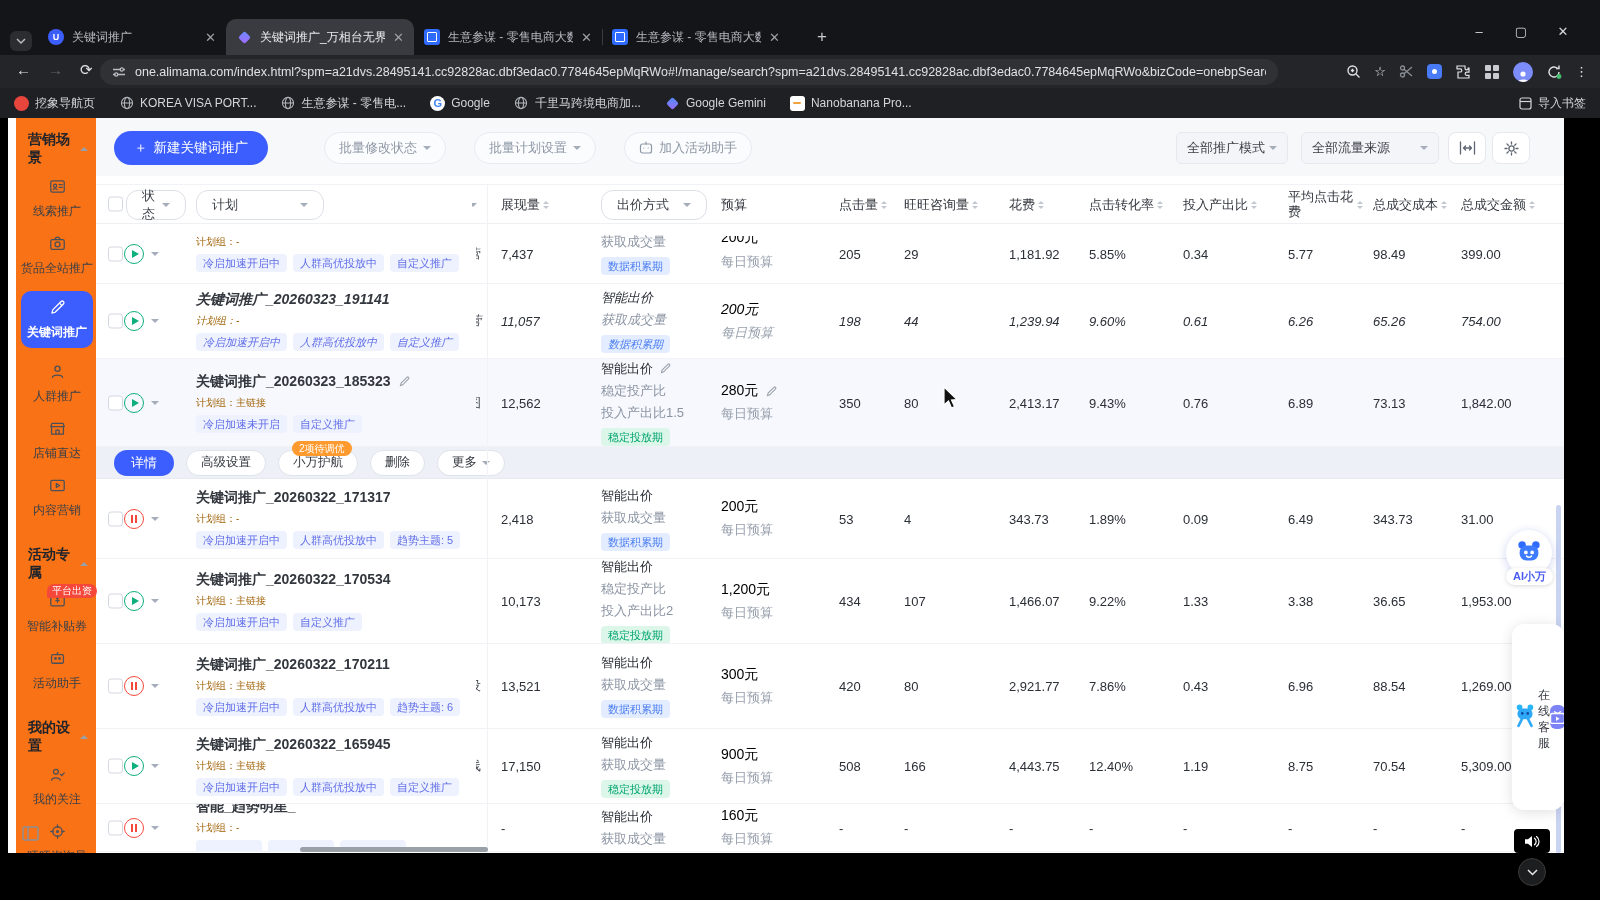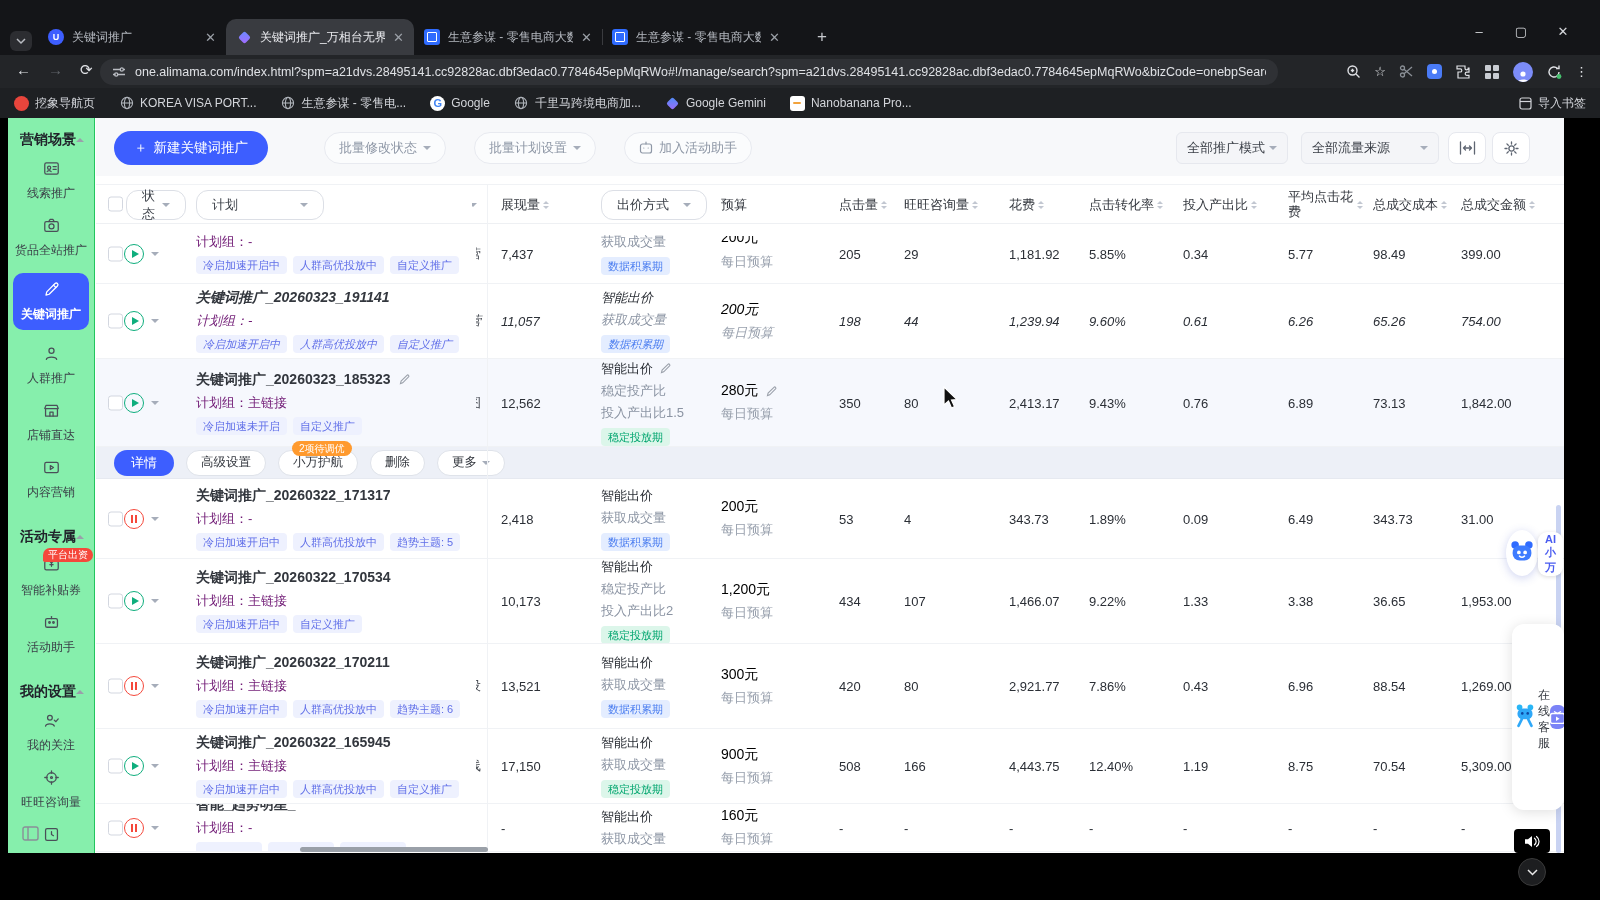--- a/index.html
+++ b/index.html
@@ -39,21 +39,21 @@
 .bico.red{background:#e8453c}
 .bico.google{background:#fff;color:#4285f4;font-size:11px}
 .bico.gemini{background:transparent}
 .bico.gemini:after{content:"";width:9px;height:9px;background:linear-gradient(135deg,#4e8cf6,#9b6cf8);transform:rotate(45deg);border-radius:2px}
 .bico.doc{background:#fff;border-radius:3px;position:relative}
 .bico.doc:after{content:"";width:8px;height:2px;background:#f2a33c;border-radius:1px}
 .bkimport{margin-left:auto;display:flex;align-items:center;gap:6px;color:#d3d5da}
 
 .page{position:absolute;left:8px;top:118px;width:1556px;height:735px;background:#fff;overflow:hidden}
 
-.sidebar{position:absolute;left:0;top:0;width:87px;bottom:0;background:#86efac;border-right:1px solid #22c55e;overflow:hidden}
+.sidebar{position:absolute;left:8px;top:0;width:87px;bottom:0;background:#f97316;border-right:5px solid #22c55e;overflow:hidden}
 .sec-title{display:flex;align-items:center;justify-content:space-between;padding:13px 10px 10px 12px;font-size:14px;font-weight:bold;color:#21242b}
 .upcaret{width:0;height:0;border:4px solid transparent;border-bottom-color:#9aa0aa;margin-top:-4px}
 .side-item{display:flex;flex-direction:column;align-items:center;margin:0 4px 14px;position:relative;color:#4a4f58}
 .side-item .lbl{font-size:12px;margin-top:3px;color:#3a3f47;white-space:nowrap}
 .side-item.active{background:#3d5eff;border-radius:10px;padding:7px 0;margin:0 5px 14px;color:#fff}
 .side-item.active .lbl{color:#fff;font-weight:bold}
 .badge-red{position:absolute;top:-8px;right:-3px;background:#f5483b;color:#fff;font-size:10px;line-height:14px;padding:0 5px;border-radius:8px 8px 8px 2px;white-space:nowrap;z-index:2}
 .sbcollapse{position:absolute;left:14px;bottom:8px;color:#8a8f98}
 
 .content{position:absolute;left:88px;top:0;right:0;bottom:0;background:#fff;overflow:hidden}
@@ -81,21 +81,21 @@
 .trow.hov{background:#f6f8fd}
 .stwrap{position:absolute;left:28px;top:50%;transform:translateY(-50%);display:flex;align-items:center;gap:7px}
 .sic{width:20px;height:20px;border-radius:50%;display:flex;align-items:center;justify-content:center;flex:none}
 .sic.run{border:1.5px solid #0fae7d}
 .sic.run i{width:0;height:0;border-left:7px solid #0fae7d;border-top:4.5px solid transparent;border-bottom:4.5px solid transparent;margin-left:2px}
 .sic.pau{border:1.5px solid #f5483b}
 .sic.pau i,.sic.pau b{width:2px;height:8px;background:#f5483b;display:block}
 .sic.pau{gap:2px}
 .pcell{position:absolute;left:100px;top:0;bottom:0;width:288px;display:flex;flex-direction:column;justify-content:center;gap:5px}
 .pname{display:flex;align-items:center;gap:7px;font-size:14px;font-weight:bold;color:#33373e;white-space:nowrap}
-.pgrp{font-size:13px;color:#701a75}
+.pgrp{font-size:10px;color:#a16207}
 .ptags{display:flex;gap:6px;flex-wrap:nowrap}
 .tag{font-size:11px;line-height:18px;padding:0 7px;border-radius:4px;background:#eef1fe;color:#5f6ee8;white-space:nowrap}
 .tag.blue{background:#e4edff;color:#4a7df0}
 .tag.green{background:#dcf6ea;color:#00a56e}
 .tag.empty{width:66px;height:18px}
 .frag{position:absolute;left:380px;top:50%;transform:translateY(-50%);width:9px;overflow:hidden;font-size:13px;color:#3a3f47}
 .frag span{display:inline-block;margin-left:-8px;white-space:nowrap}
 .ncell{position:absolute;top:50%;transform:translateY(-50%);font-size:13px;color:#2b2f36;white-space:nowrap}
 .cimp{left:405px}.cclk{left:743px}.cinq{left:808px}.ccost{left:913px}.ccvr{left:993px}.croi{left:1087px}.cavg{left:1192px}.cdc{left:1277px}.cda{left:1365px}
 .cbid{position:absolute;left:505px;top:0;bottom:0;width:118px;display:flex;flex-direction:column;justify-content:center;gap:4px;font-size:13px}
@@ -109,21 +109,21 @@
 .clipb .bval span{margin-top:-7px;display:block}
 .edt{color:#9aa0aa;display:inline-flex}
 .fixededge{position:absolute;left:391px;top:66px;bottom:0;width:1px;background:#f0f2f5}
 
 .actionbar{height:32px;background:#edf0f7;display:flex;align-items:center;gap:12px;padding-left:18px;border-bottom:1px solid #e6e9f0}
 .ab-primary{height:26px;border:none;border-radius:13px;background:#3d5eff;color:#fff;font-size:13px;padding:0 17px;font-family:inherit}
 .ab-ghost{height:26px;border:1px solid #dfe3ea;border-radius:13px;background:#fff;color:#33373e;font-size:12.5px;padding:0 14px;display:flex;align-items:center;gap:5px;font-family:inherit}
 .ab-escort{position:relative}
 .ab-badge{position:absolute;top:-9px;left:14px;background:#ff9a2e;color:#fff;font-size:10px;line-height:15px;padding:0 7px;border-radius:8px;white-space:nowrap}
 
-.aiwrap{position:absolute;left:1498px;top:412px;width:56px;display:flex;flex-direction:row;align-items:flex-end;z-index:5}
+.aiwrap{position:absolute;left:1498px;top:412px;width:56px;display:flex;flex-direction:column;align-items:flex-start;z-index:5}
 .aiava{width:46px;height:46px;border-radius:50%;background:#fff;box-shadow:0 2px 10px rgba(60,80,200,.25);display:flex;align-items:center;justify-content:center}
 .ailbl{margin-top:-8px;background:#fff;border-radius:9px;padding:1px 7px;color:#4a5cf0;font-weight:bold;font-size:11px;box-shadow:0 1px 4px rgba(0,0,0,.15)}
 .svcpanel{position:absolute;left:1504px;top:506px;width:52px;height:186px;background:#fff;border-radius:12px;box-shadow:0 2px 14px rgba(0,0,0,.13);display:flex;align-items:center;padding:10px 0;z-index:5}
 .svclbl{width:26px;word-break:break-all;font-size:12px;color:#33373e;text-align:center;line-height:1.35;margin-top:4px}
 .svcdiv{width:32px;height:1px;background:#f0f0f0;margin:9px 0}
 .tvic{width:24px;height:24px;border-radius:6px;background:#7b83f7;display:flex;align-items:center;justify-content:center}
 
 .vsb{position:absolute;left:1556px;top:505px;width:5px;height:348px;background:#c9d3f2;border-radius:3px}
 .hsb{position:absolute;left:300px;top:847px;width:188px;height:5px;background:#9aa0a8;border-radius:3px}
 .spkbox{position:absolute;left:1514px;top:829px;width:36px;height:24px;background:#000;border-radius:4px;display:flex;align-items:center;justify-content:center}

